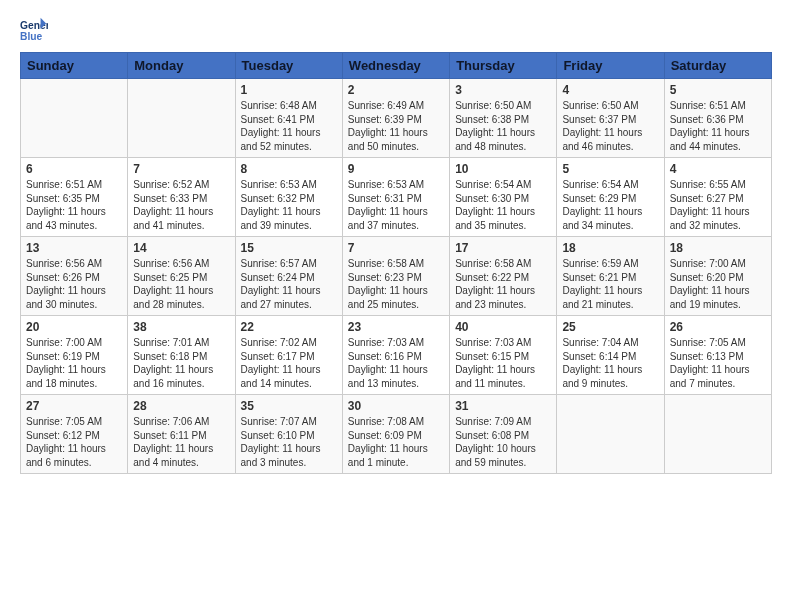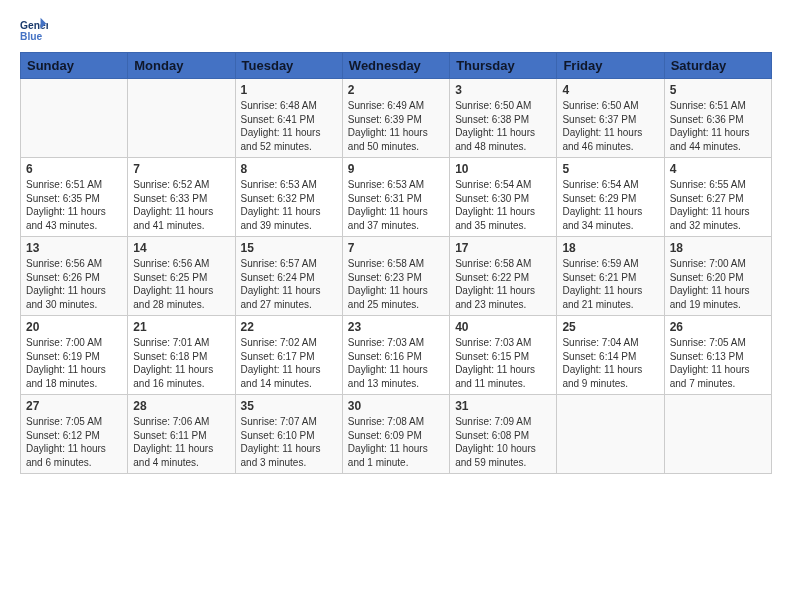--- a/index.html
+++ b/index.html
@@ -207,21 +207,21 @@
           <span class="day-num">18</span>
           <div class="day-info">Sunrise: 7:00 AM<br>Sunset: 6:20 PM<br>Daylight: 11 hours and 19 minutes.</div>
         </td>
       </tr>
       <tr>
         <td>
           <span class="day-num">20</span>
           <div class="day-info">Sunrise: 7:00 AM<br>Sunset: 6:19 PM<br>Daylight: 11 hours and 18 minutes.</div>
         </td>
         <td>
-          <span class="day-num">21</span>
+          <span class="day-num">38</span>
           <div class="day-info">Sunrise: 7:01 AM<br>Sunset: 6:18 PM<br>Daylight: 11 hours and 16 minutes.</div>
         </td>
         <td>
           <span class="day-num">22</span>
           <div class="day-info">Sunrise: 7:02 AM<br>Sunset: 6:17 PM<br>Daylight: 11 hours and 14 minutes.</div>
         </td>
         <td>
           <span class="day-num">23</span>
           <div class="day-info">Sunrise: 7:03 AM<br>Sunset: 6:16 PM<br>Daylight: 11 hours and 13 minutes.</div>
         </td>

